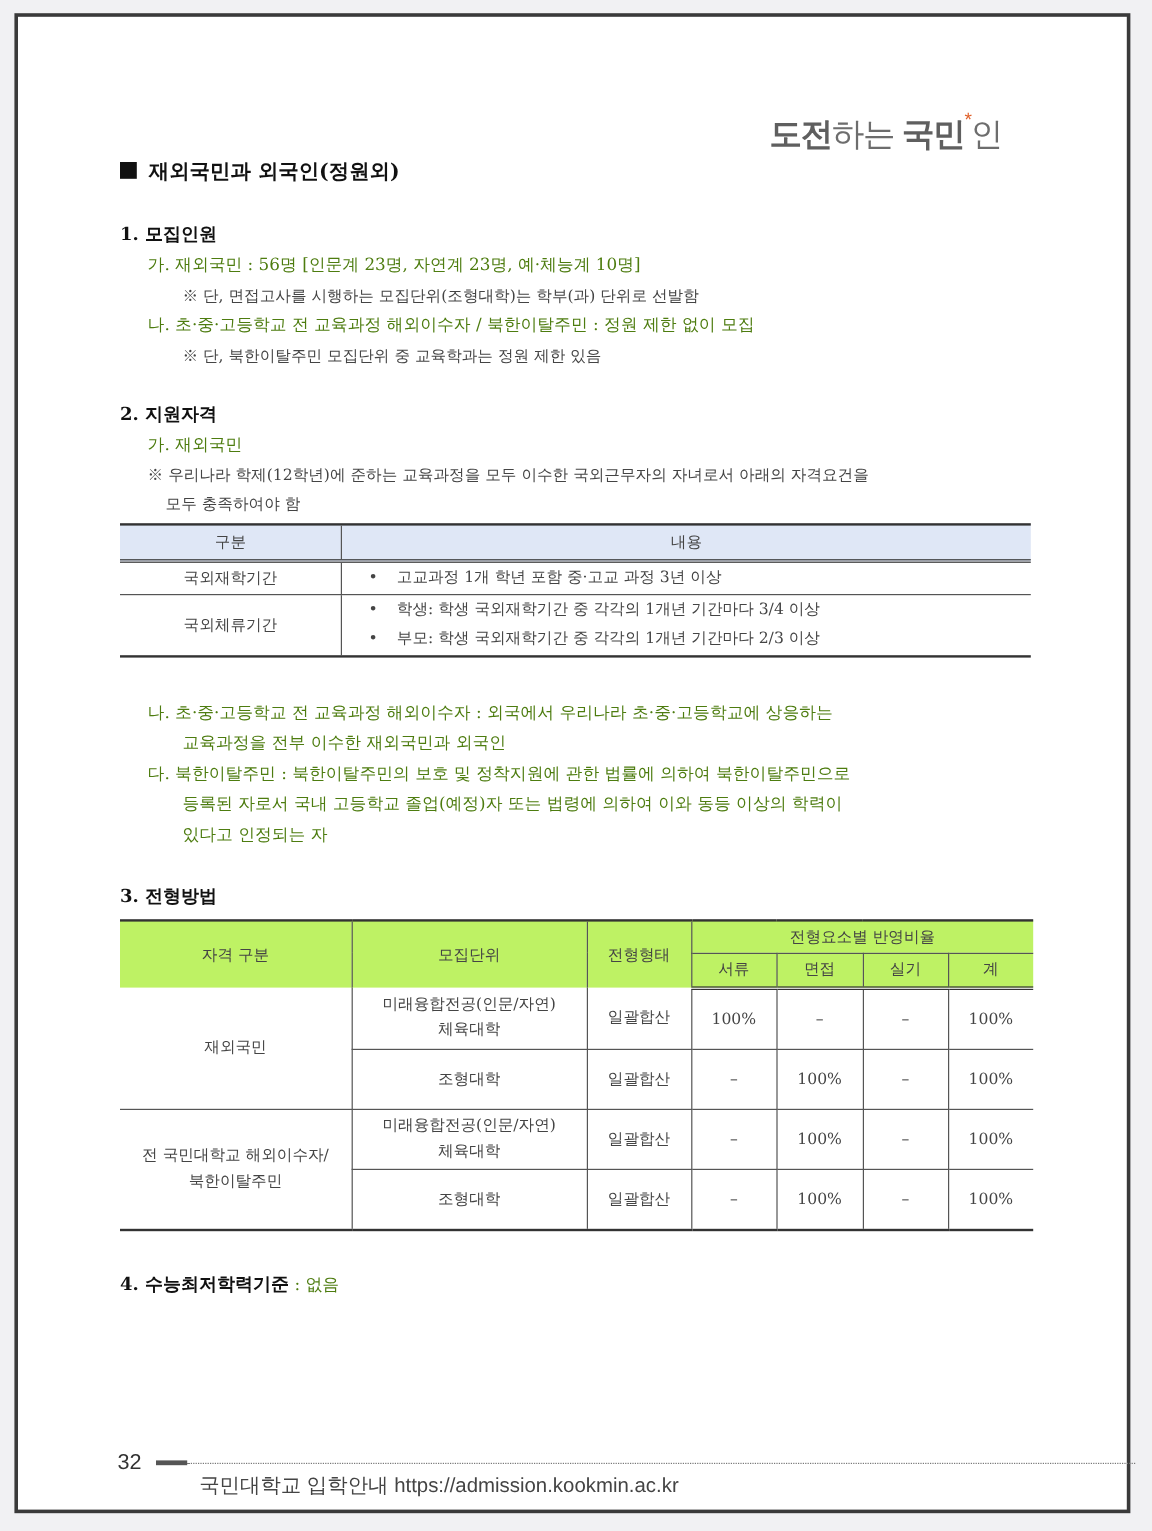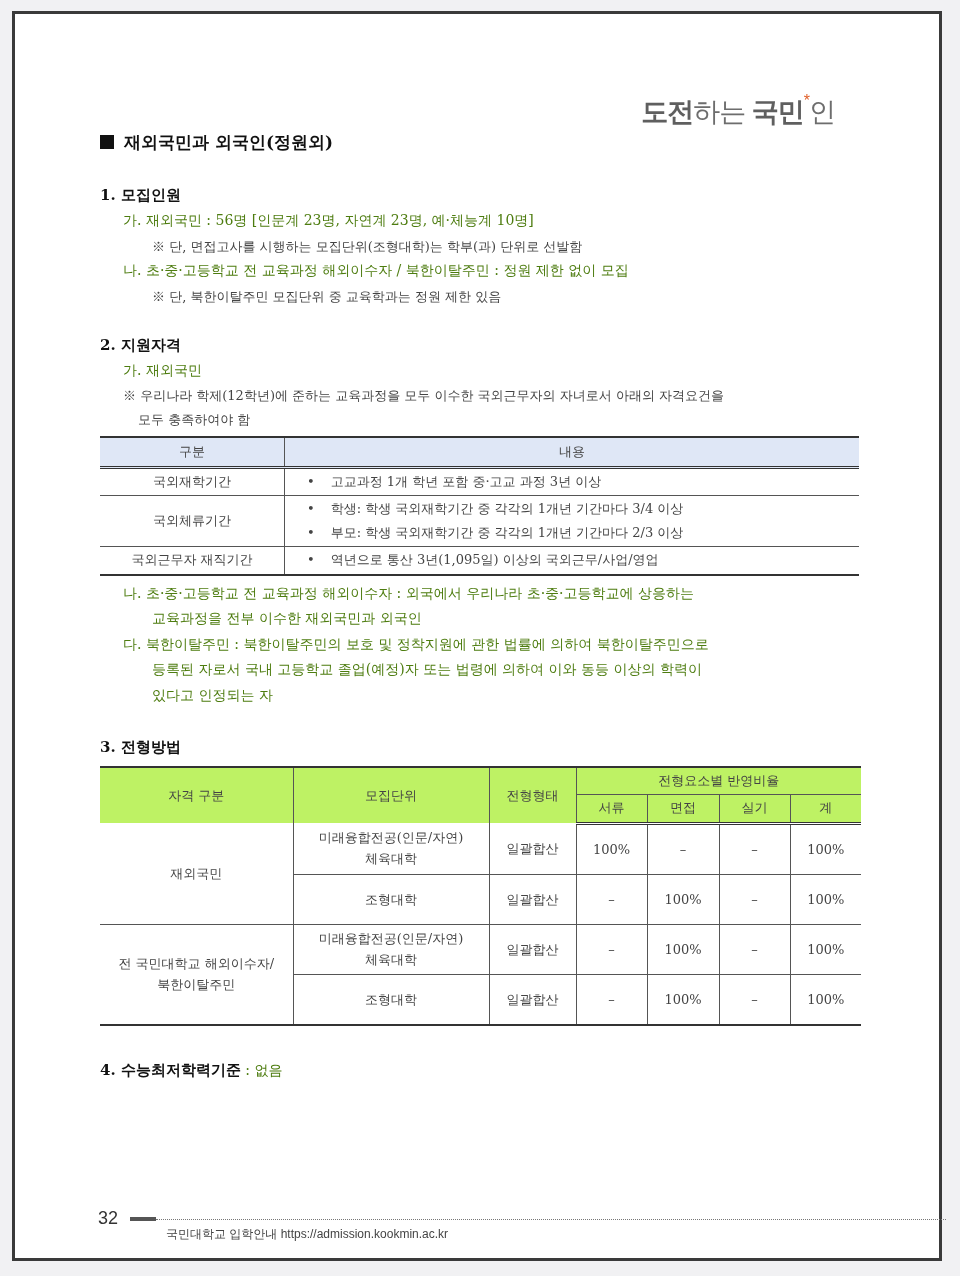--- a/index.html
+++ b/index.html
@@ -39,21 +39,21 @@
   .t2 th:last-child { border-right:none; }
   .t2 thead tr:last-child th { border-bottom:3px double #333; }
   .t2 .sub { border-top:1px solid #555; height:27px; }
   .t2 td { border-right:1px solid #555; border-bottom:1px solid #555; height:49px; line-height:21px; }
   .t2 td:last-child { border-right:none; }
   .t2 tbody tr.end td { border-bottom:2px solid #333; }
 
   .footer-num { left:98px; top:1208px; font-family:"Liberation Sans","DejaVu Sans",sans-serif; font-size:18px; color:#333; }
   .footer-bar { position:absolute; left:130px; top:1217px; width:26px; height:4px; background:#555; }
   .footer-line { position:absolute; left:156px; top:1219px; width:790px; border-top:1px dotted #777; }
-  .footer-text { left:166px; top:1226px; font-family:"Liberation Sans","DejaVu Sans",sans-serif; font-size:12px; color:#444; }
+  .footer-text { left:166px; top:1226px; font-family:"Liberation Sans","DejaVu Sans",sans-serif; font-size:17px; color:#444; }
 </style>
 </head>
 <body>
 
 <div class="page">
   <div class="brand">
     <b>도전</b><span>하는 </span><b>국민</b><span class="star">*</span><span>인</span>
   </div>
 </div>
 
@@ -83,26 +83,20 @@
       <td class="cL">
           <div>고교과정 1개 학년 포함 중·고교 과정 3년 이상</div>
         </td>
     </tr>
     <tr style="height:51px">
       <td class="c1">국외체류기간</td>
       <td class="cL">
         <div>학생: 학생 국외재학기간 중 각각의 1개년 기간마다 3/4 이상</div>
         <div>부모: 학생 국외재학기간 중 각각의 1개년 기간마다 2/3 이상</div>
       </td>
-    </tr>
-    <tr style="height:28px">
-      <td class="c1">국외근무자 재직기간</td>
-      <td class="cL">
-          <div>역년으로 통산 3년(1,095일) 이상의 국외근무/사업/영업</div>
-        </td>
     </tr>
   </tbody>
 </table>
 
 <div class="abs t" style="left:123px;top:585px">나. 초·중·고등학교 전 교육과정 해외이수자 : 외국에서 우리나라 초·중·고등학교에 상응하는</div>
 <div class="abs t" style="left:152px;top:610px">교육과정을 전부 이수한 재외국민과 외국인</div>
 <div class="abs t" style="left:123px;top:636px">다. 북한이탈주민 : 북한이탈주민의 보호 및 정착지원에 관한 법률에 의하여 북한이탈주민으로</div>
 <div class="abs t" style="left:152px;top:661px">등록된 자로서 국내 고등학교 졸업(예정)자 또는 법령에 의하여 이와 동등 이상의 학력이</div>
 <div class="abs t" style="left:152px;top:687px">있다고 인정되는 자</div>
 

